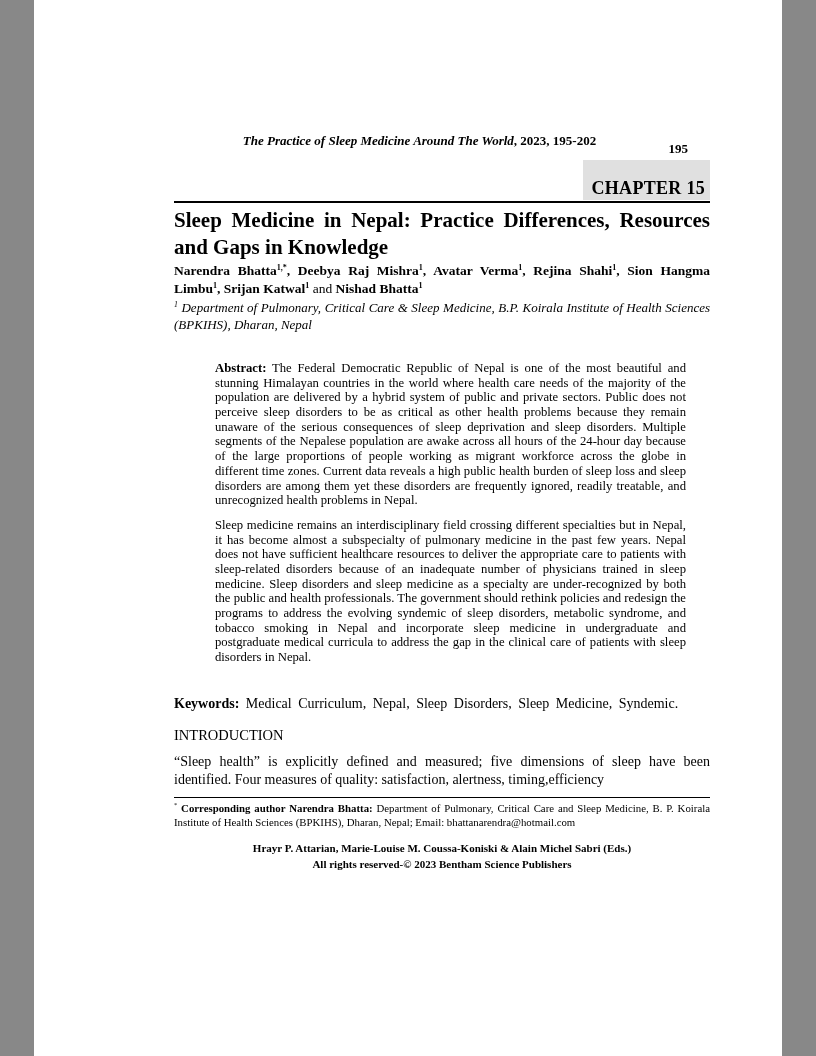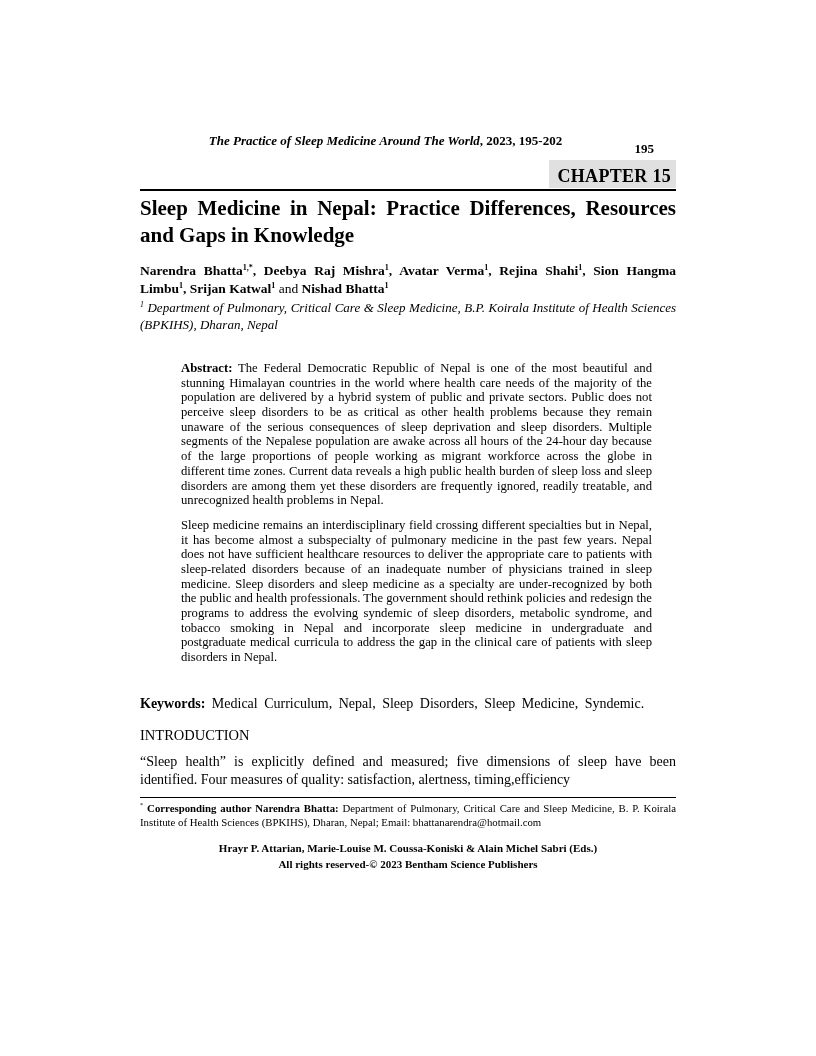--- a/index.html
+++ b/index.html
@@ -1,18 +1,18 @@
 <!DOCTYPE html>
 <html><head>
 <meta charset="utf-8">
 <style>
   html, body { margin: 0; padding: 0; background: #888; }
   .page {
     position: relative;
-    width: 816px;
+    width: 748px;
     height: 1056px;
     margin: 0 auto;
     background: #ffffff;
     font-family: "Liberation Serif", serif;
     color: #000000;
     overflow: hidden;
   }
   .content { position: absolute; left: 140px; top: 0; width: 536px; }
 
   .running-header {
@@ -26,34 +26,34 @@
   .rh-title { font-style: italic; }
   .rh-suffix { font-style: normal; }
   .rh-page { position: absolute; right: 22px; top: 8px; }
 
   .chapter-row { margin-top: 11px; text-align: right; line-height: 1; }
   .chapter-badge {
     display: inline-block;
     background: #e0e0e0;
     font-weight: bold;
     font-size: 18px;
-    padding: 7px 5px 3px 8px;
+    padding: 19px 5px 3px 8px;
     letter-spacing: 0.3px;
   }
   .top-rule { border-top: 2px solid #000; margin-top: 1px; }
 
   .title {
     margin: 4px 0 0 0;
     font-size: 21px;
     line-height: 1.32;
     font-weight: bold;
     text-align: justify;
   }
   .authors {
-    margin: 12px 0 0 0;
+    margin: 0 0 0 0;
     font-size: 13.5px;
     line-height: 1.3;
     font-weight: bold;
     text-align: justify;
   }
   .authors sup, .affiliation sup, .footnote sup { font-size: 0.6em; line-height: 0; }
   .and-word { font-weight: normal; }
 
   .affiliation {
     margin: 3px 0 0 0;

